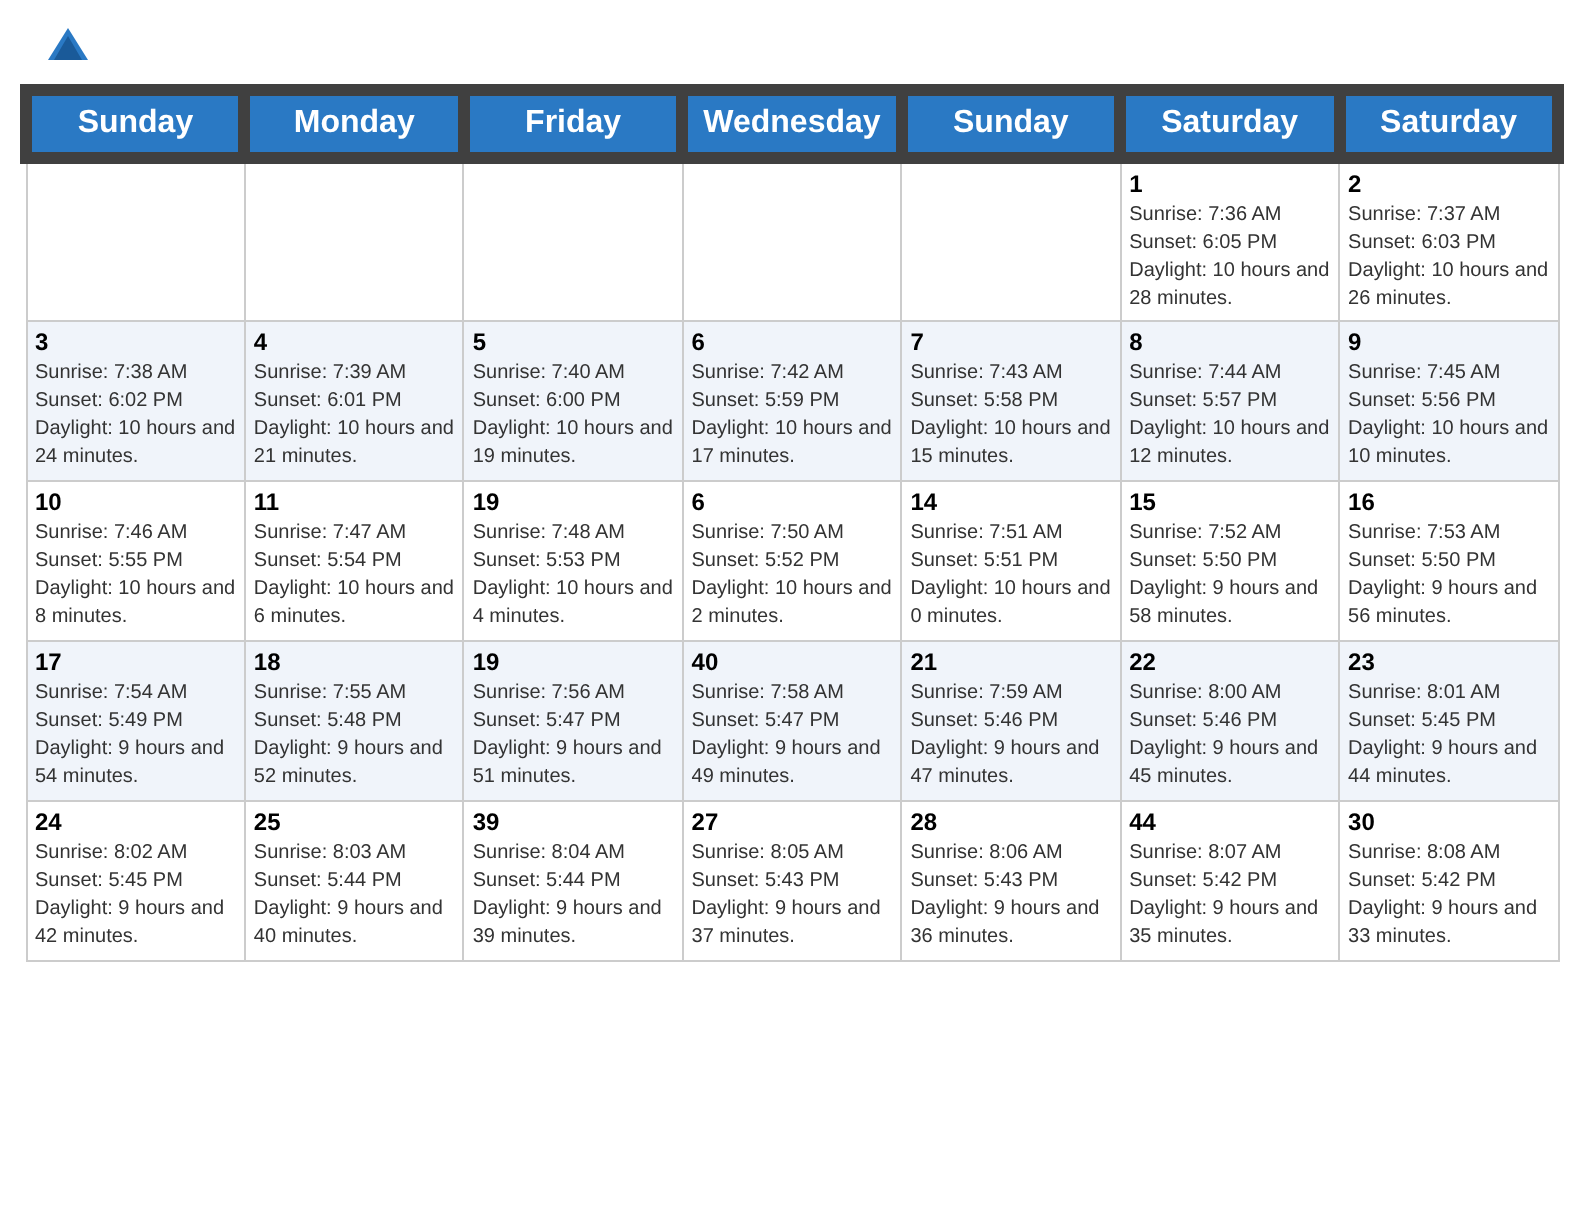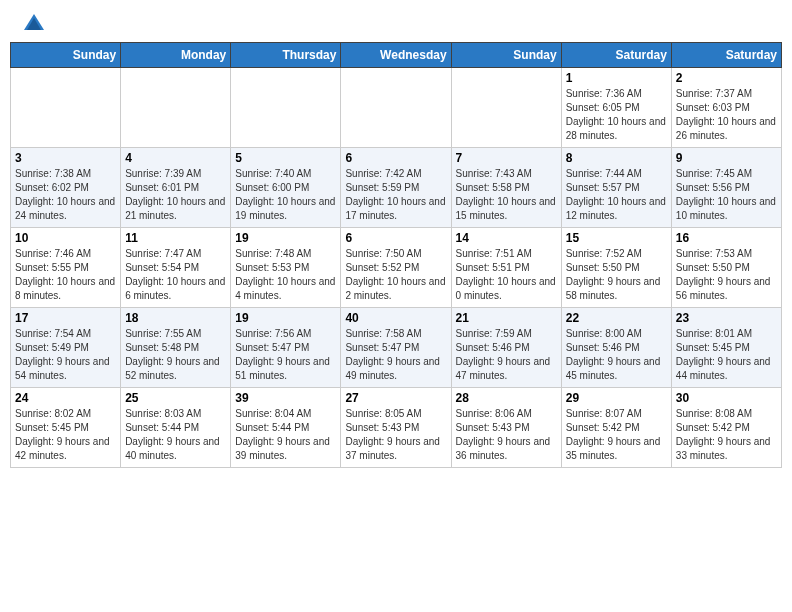--- a/index.html
+++ b/index.html
@@ -47,24 +47,24 @@
     .calendar {
       width: 100%;
       border-collapse: collapse;
       margin: 0;
       font-size: 11px;
     }
     .calendar thead th {
       background: #2a79c4;
       color: #fff;
       padding: 5px 4px;
-      text-align: right;
-      font-size: 12px;
-      font-weight: bold;
-      border: 1px solid #404040;
+      text-align: center;
+      font-size: 16px;
+      font-weight: bold;
+      border: 6px solid #404040;
     }
     .calendar tbody td {
       border: 1px solid #ccc;
       vertical-align: top;
       padding: 3px 4px;
       width: calc(100%/7);
       min-height: 70px;
       height: 80px;
       background: #fff;
     }
@@ -111,21 +111,21 @@
     <div class="location-title"></div>
   </div>
 </div>
 
 <div class="calendar-wrapper">
   <table class="calendar">
     <thead>
       <tr>
       <th>Sunday</th>
           <th>Monday</th>
-          <th>Thursday</th>
+          <th>Friday</th>
           <th>Wednesday</th>
           <th>Sunday</th>
           <th>Saturday</th>
           <th>Saturday</th>
         </tr>
     </thead>
     <tbody id="calendar-body">
     <tr>
           <td class="empty-cell"></td>
           <td class="empty-cell"></td>
@@ -246,21 +246,21 @@
           </td>
           <td>
             <span class="day-num">27</span>
             <div class="day-info">Sunrise: 8:05 AM<br>Sunset: 5:43 PM<br>Daylight: 9 hours and 37 minutes.</div>
           </td>
           <td>
             <span class="day-num">28</span>
             <div class="day-info">Sunrise: 8:06 AM<br>Sunset: 5:43 PM<br>Daylight: 9 hours and 36 minutes.</div>
           </td>
           <td>
-            <span class="day-num">29</span>
+            <span class="day-num">44</span>
             <div class="day-info">Sunrise: 8:07 AM<br>Sunset: 5:42 PM<br>Daylight: 9 hours and 35 minutes.</div>
           </td>
           <td>
             <span class="day-num">30</span>
             <div class="day-info">Sunrise: 8:08 AM<br>Sunset: 5:42 PM<br>Daylight: 9 hours and 33 minutes.</div>
           </td>
         </tr>
       </tbody>
   </table>
 </div>

